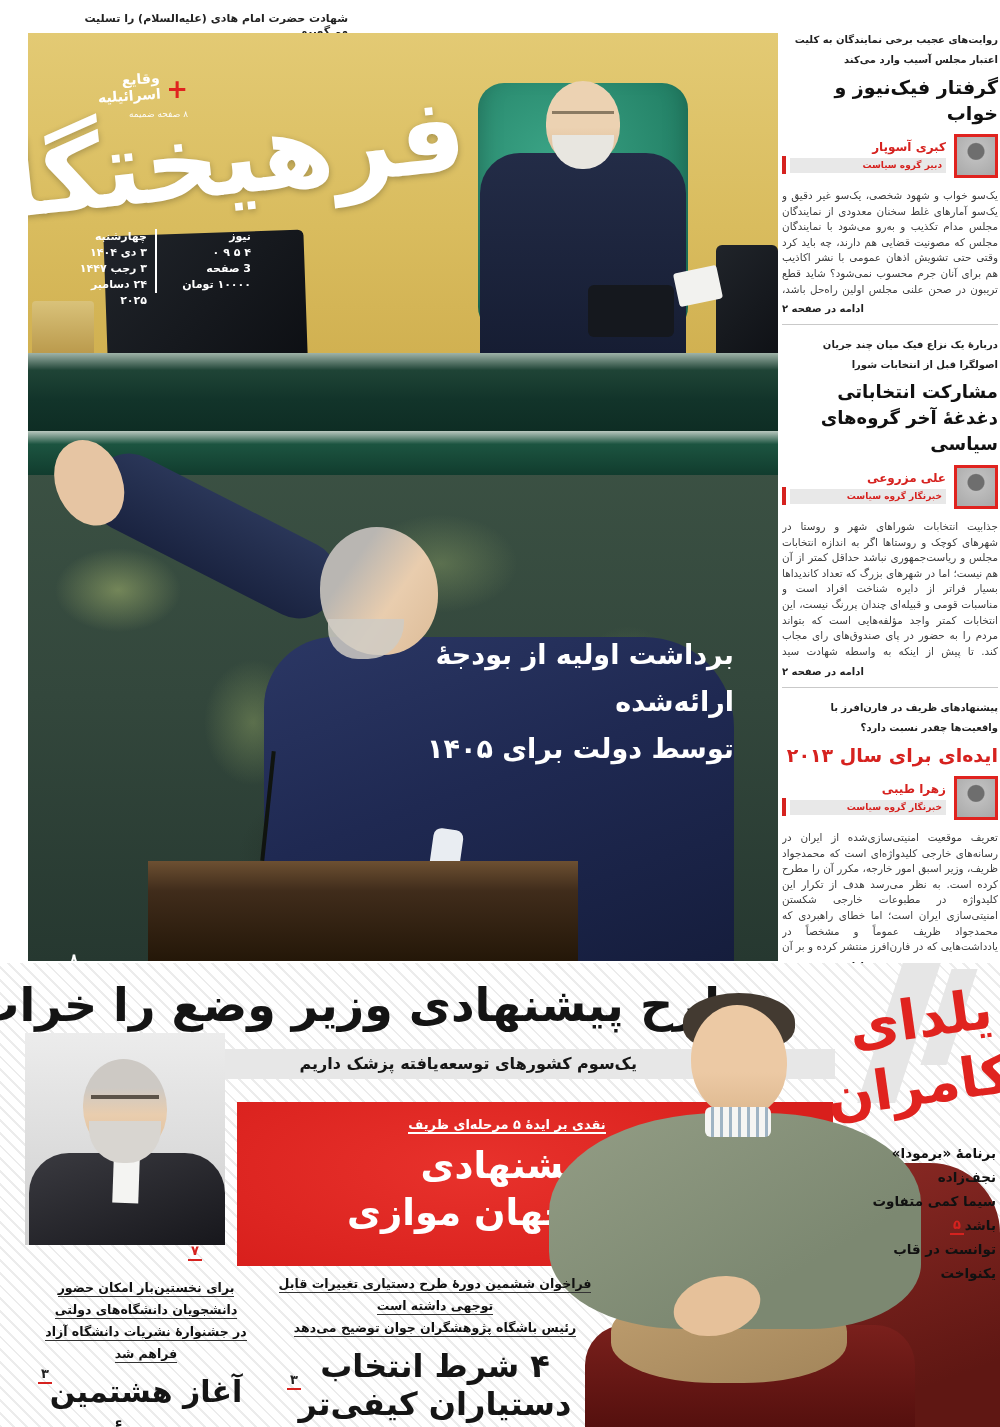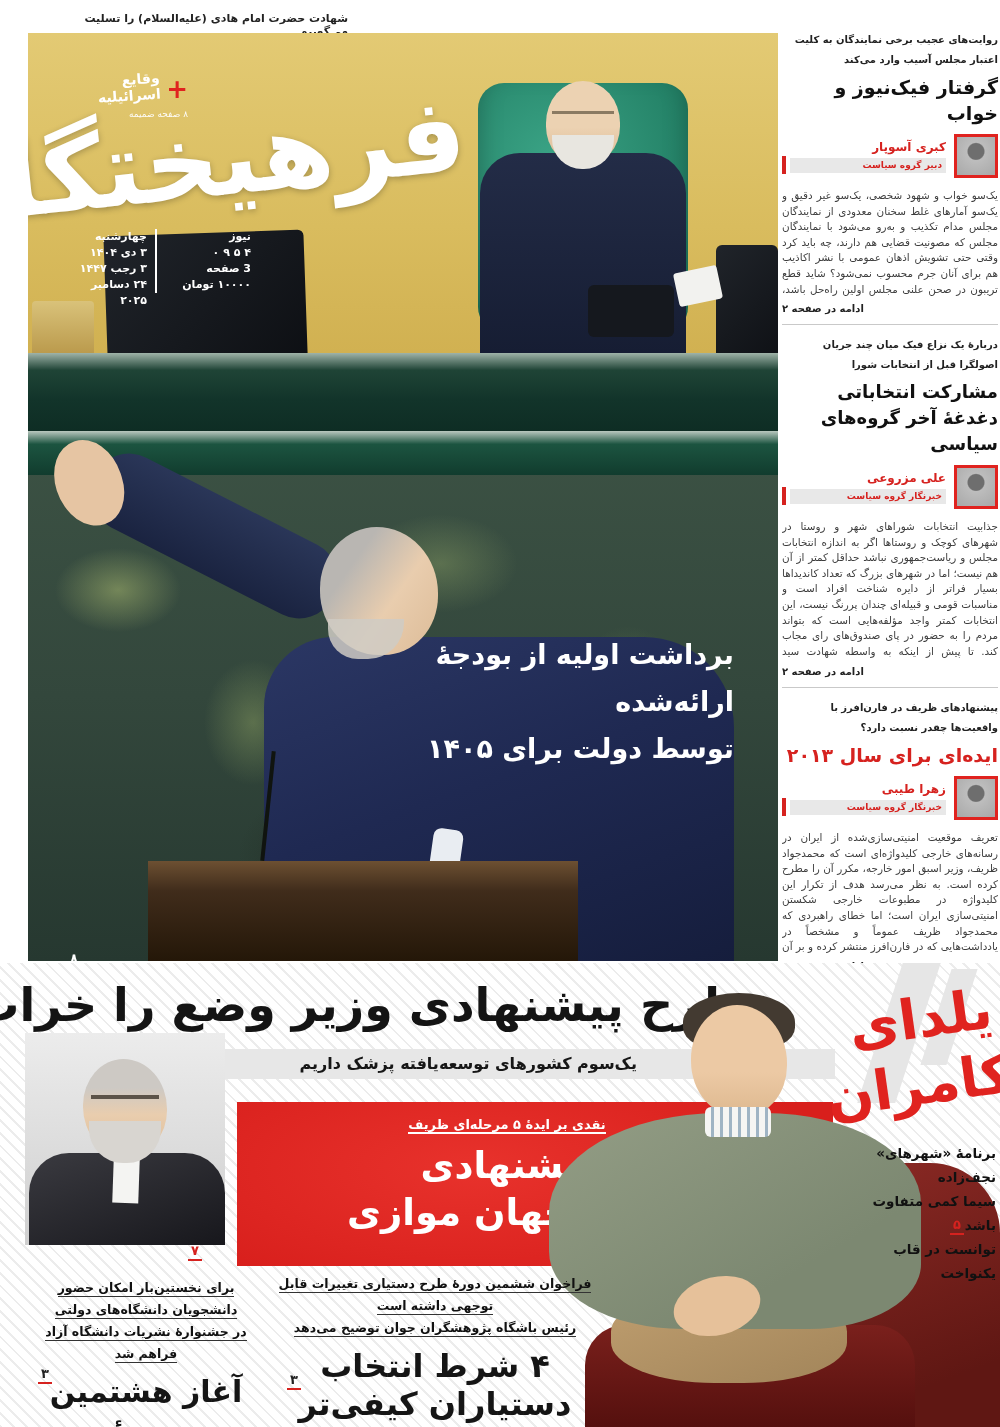--- a/index.html
+++ b/index.html
@@ -339,21 +339,21 @@
 
     <div class="wm wm1"></div>
     <div class="wm wm2"></div>
 
     <div class="abs yalda">
       <div>یلدای</div>
       <div>کامران</div>
     </div>
 
     <div class="abs yalda-sum">
-      <div>برنامۀ «شهرهای» نجف‌زاده</div>
+      <div>برنامۀ «برمودا» نجف‌زاده</div>
       <div>سیما کمی متفاوت باشد</div>
       <div>توانست در قاب یکنواخت</div>
     </div>
     <div class="abs pagemark red yalda-page">
       <span>۵</span><span class="bar"></span>
     </div>
 
     <div class="abs bl-art">
       <div class="b-kicker">
         <div><span>برای نخستین‌بار امکان حضور دانشجویان دانشگاه‌های دولتی</span></div>

